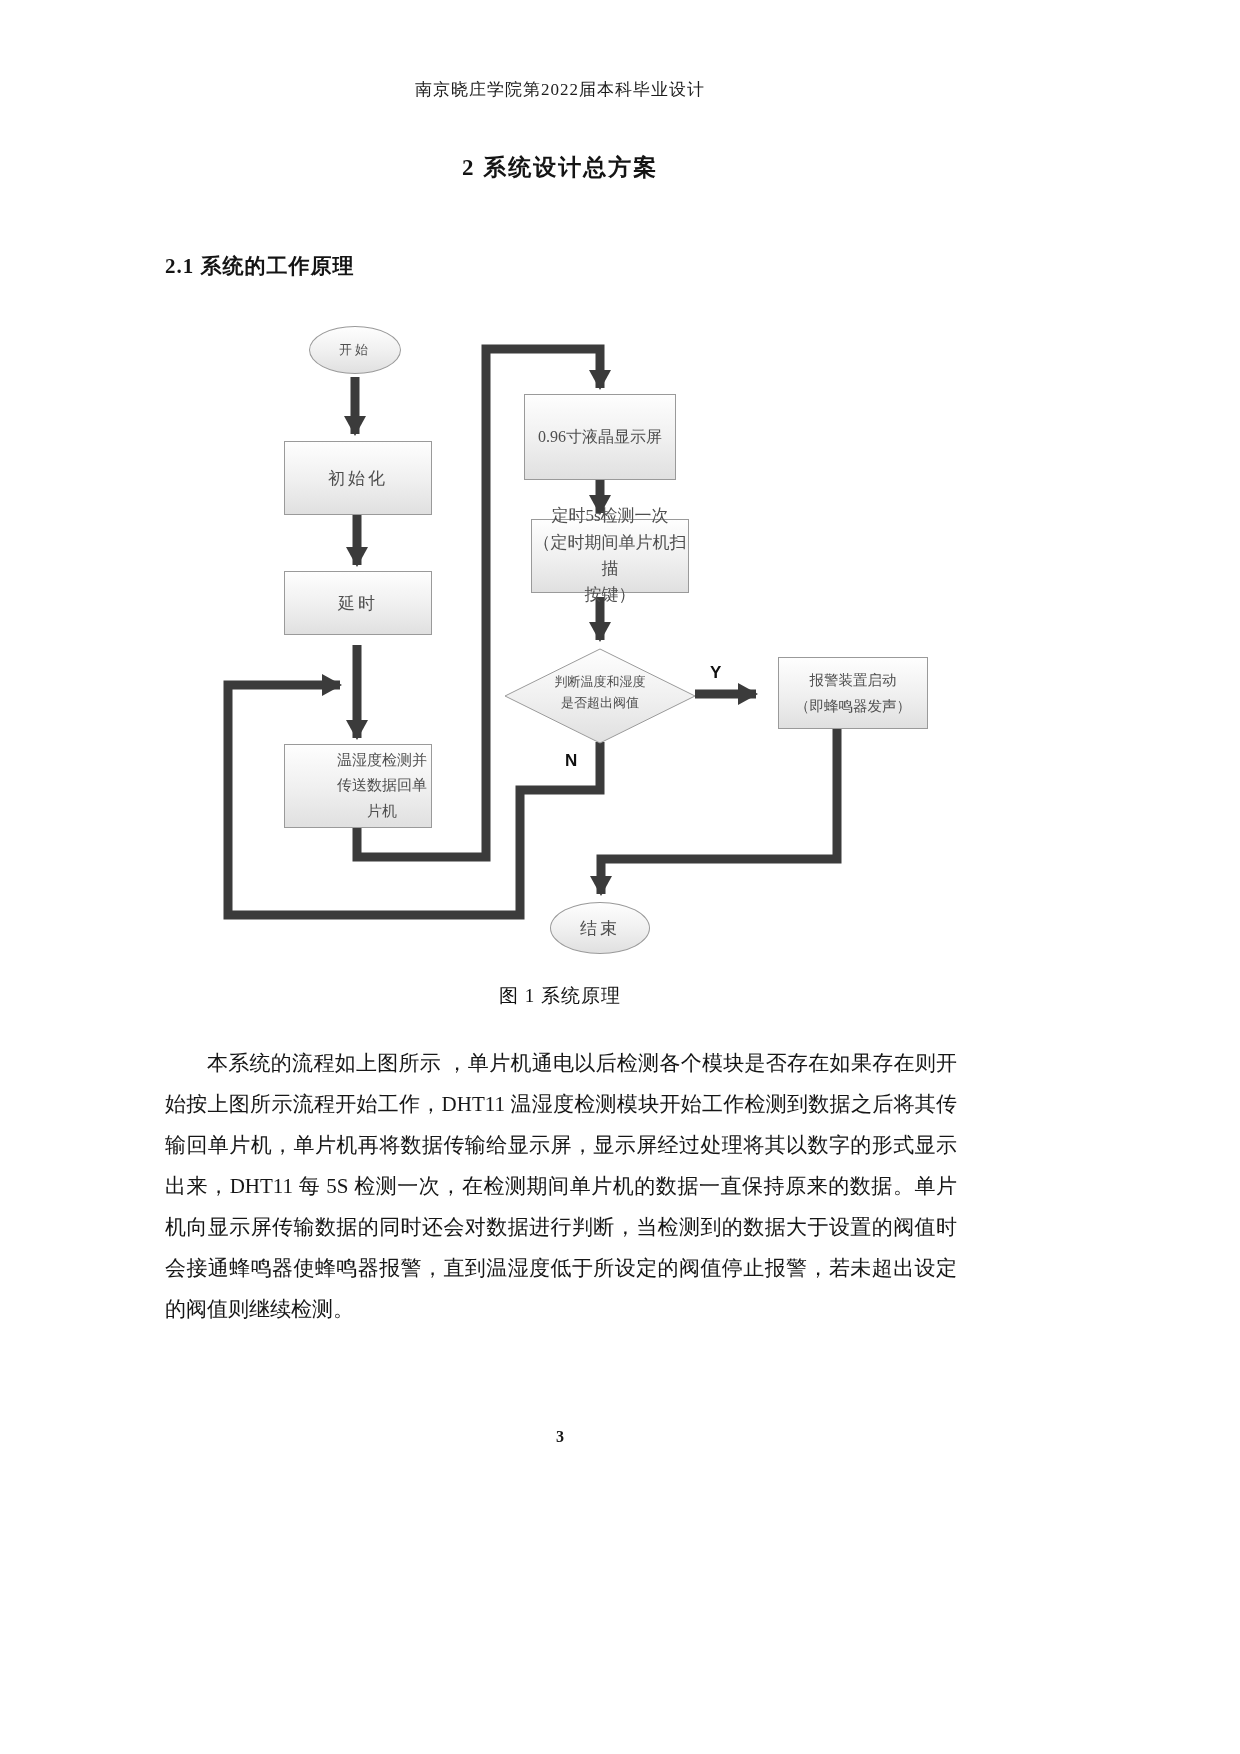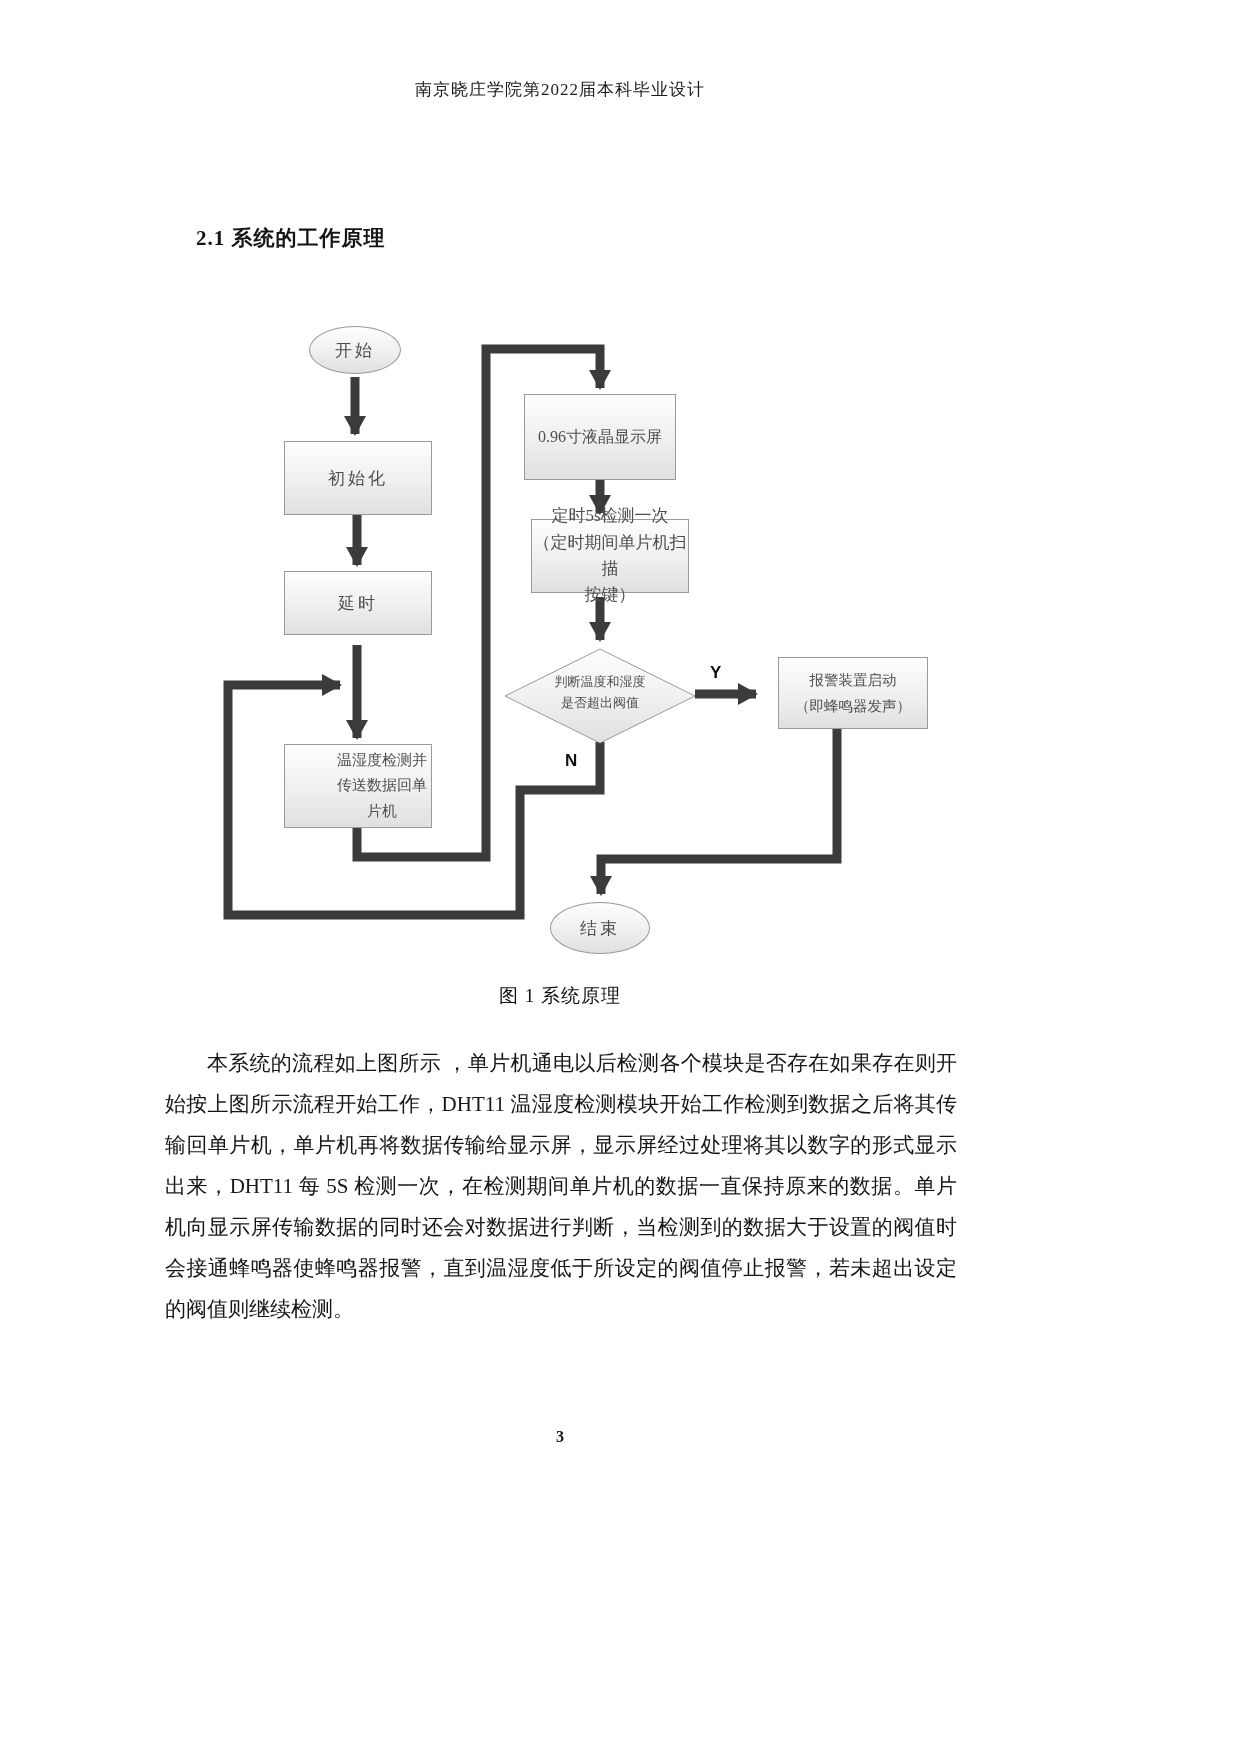--- a/index.html
+++ b/index.html
@@ -8,39 +8,39 @@
     width:1240px;height:1754px;
     margin:0 auto;
     background:#ffffff;
     font-family:"Liberation Serif","DejaVu Serif",serif;
     color:#141414;
     overflow:hidden;
   }
   .centered-col{position:absolute;left:165px;width:790px;text-align:center;}
   #doc-header{top:78px;font-size:17px;color:#1c1c1c;letter-spacing:1px;}
   #chapter-title{top:152px;font-size:23px;font-weight:bold;letter-spacing:2px;}
-  #section-heading{position:absolute;left:165px;top:224px;font-size:21px;font-weight:bold;letter-spacing:1px;margin-left:31px;}
+  #section-heading{position:absolute;left:165px;top:252px;font-size:21px;font-weight:bold;letter-spacing:1px;}
   #figure-caption{top:983px;font-size:19px;color:#111;letter-spacing:1px;}
   #page-number{top:1428px;font-size:16px;font-weight:bold;}
   #body-paragraph{
     position:absolute;left:165px;top:1022px;width:792px;
     font-size:21px;line-height:41px;text-align:justify;
     text-indent:42px;color:#161616;
   }
   svg{position:absolute;left:0;top:0;}
   .node{
     position:absolute;box-sizing:border-box;
     border:1px solid #9a9a9a;
     background:linear-gradient(180deg,#fefefe 0%,#efefef 55%,#e0e0e0 100%);
     color:#4f4f4f;
     display:flex;flex-direction:column;justify-content:center;align-items:center;
     text-align:center;
   }
   .ellipse{border-radius:50%;}
-  #node-start{left:309px;top:326px;width:92px;height:48px;font-size:17px;letter-spacing:3px;}
+  #node-start{left:309px;top:326px;width:92px;height:48px;font-size:13px;letter-spacing:3px;}
   #node-init{left:284px;top:441px;width:148px;height:74px;font-size:17px;letter-spacing:3px;text-align:right;}
   #node-delay{left:284px;top:571px;width:148px;height:64px;font-size:17px;letter-spacing:3px;}
   #node-detect{left:284px;top:744px;width:148px;height:84px;font-size:15px;line-height:1.7;padding-left:48px;}
   #node-display{left:524px;top:394px;width:152px;height:86px;font-size:16px;}
   #node-timer{left:531px;top:519px;width:158px;height:74px;font-size:17px;line-height:1.55;}
   #node-alarm{left:778px;top:657px;width:150px;height:72px;font-size:14.5px;line-height:1.8;}
   #node-end{left:550px;top:902px;width:100px;height:52px;font-size:17px;letter-spacing:3px;}
   #diamond-text{
     position:absolute;left:512px;top:672px;width:176px;
     font-size:13px;line-height:1.6;text-align:center;color:#4f4f4f;
@@ -50,20 +50,21 @@
   #label-yes{left:710px;top:663px;}
   #label-no{left:565px;top:751px;}
 </style>
 </head>
 <body>
 
 <div id="page">
 
   <div id="doc-header" class="centered-col">南京晓庄学院第2022届本科毕业设计</div>
 
+  <div id="chapter-title" class="centered-col">2 系统设计总方案</div>
 
   <div id="section-heading">2.1 系统的工作原理</div>
 
   <svg width="1240" height="1754" viewBox="0 0 1240 1754">
     <defs>
       <linearGradient id="nodegrad" x1="0" y1="0" x2="0" y2="1">
         <stop offset="0" stop-color="#fefefe"></stop>
         <stop offset="0.55" stop-color="#efefef"></stop>
         <stop offset="1" stop-color="#e0e0e0"></stop>
       </linearGradient>

